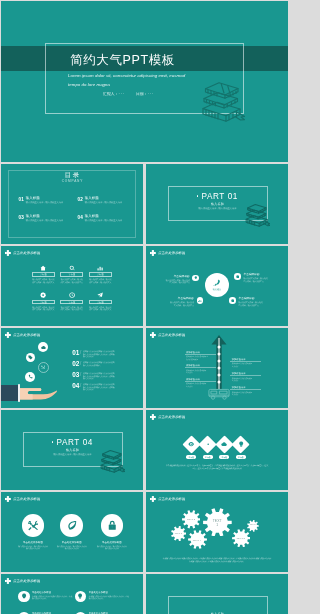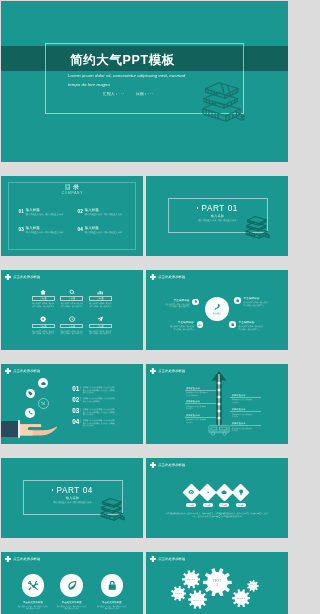--- a/index.html
+++ b/index.html
@@ -2,30 +2,30 @@
 <html><head>
 <meta charset="utf-8">
 <title>PPT Template Preview</title>
 <style>
   html,body{margin:0;padding:0;}
   body{width:290px;height:614px;overflow:hidden;background:#dcdcdc;
        font-family:"Liberation Sans",sans-serif;-webkit-font-smoothing:antialiased;}
   .deck{position:absolute;left:1px;top:1px;width:288px;}
   .slide{position:relative;background:#199790;overflow:hidden;color:#fff;}
   .hero{width:287px;height:161px;}
-  .row{display:flex;width:287px;margin-top:14px;justify-content:space-between;}
+  .row{display:flex;width:287px;margin-top:2px;justify-content:space-between;}
   .sm{width:142px;height:80px;}
   .row .sm + .sm{margin-left:3px;}
 
   
   .hero-band{position:absolute;left:0;top:45px;width:100%;height:25px;background:#13615b;}
   .hero-frame{position:absolute;left:44px;top:42px;width:199px;height:71px;
       border:1px solid rgba(255,255,255,.55);border-right-color:rgba(255,255,255,.55);box-sizing:border-box;}
   .hero-title{position:absolute;left:0;top:51px;width:243px;text-align:center;
-      font-size:12.5px;letter-spacing:.6px;color:#fff;font-weight:700;}
+      font-size:12.5px;letter-spacing:.6px;color:#fff;font-weight:400;}
   .hero-sub{position:absolute;left:67px;top:71.4px;width:180px;font-size:4.35px;font-style:italic;
       line-height:8.6px;color:rgba(255,255,255,.9);letter-spacing:.05px;white-space:nowrap;}
   .hero-by{position:absolute;left:4px;top:91.2px;width:248px;text-align:center;font-size:3.75px;
       color:rgba(255,255,255,.92);letter-spacing:.15px;line-height:4px;}
   .hero-by .dots{letter-spacing:.9px;padding-right:.9px;}
   .books{position:absolute;left:200px;top:79px;width:44px;height:45px;}
 
   
   .hdr{position:absolute;left:4px;top:4.4px;display:flex;align-items:center;z-index:5;}
   .hdr .plus{width:5.8px;height:6px;position:relative;flex:0 0 auto;display:block;}

